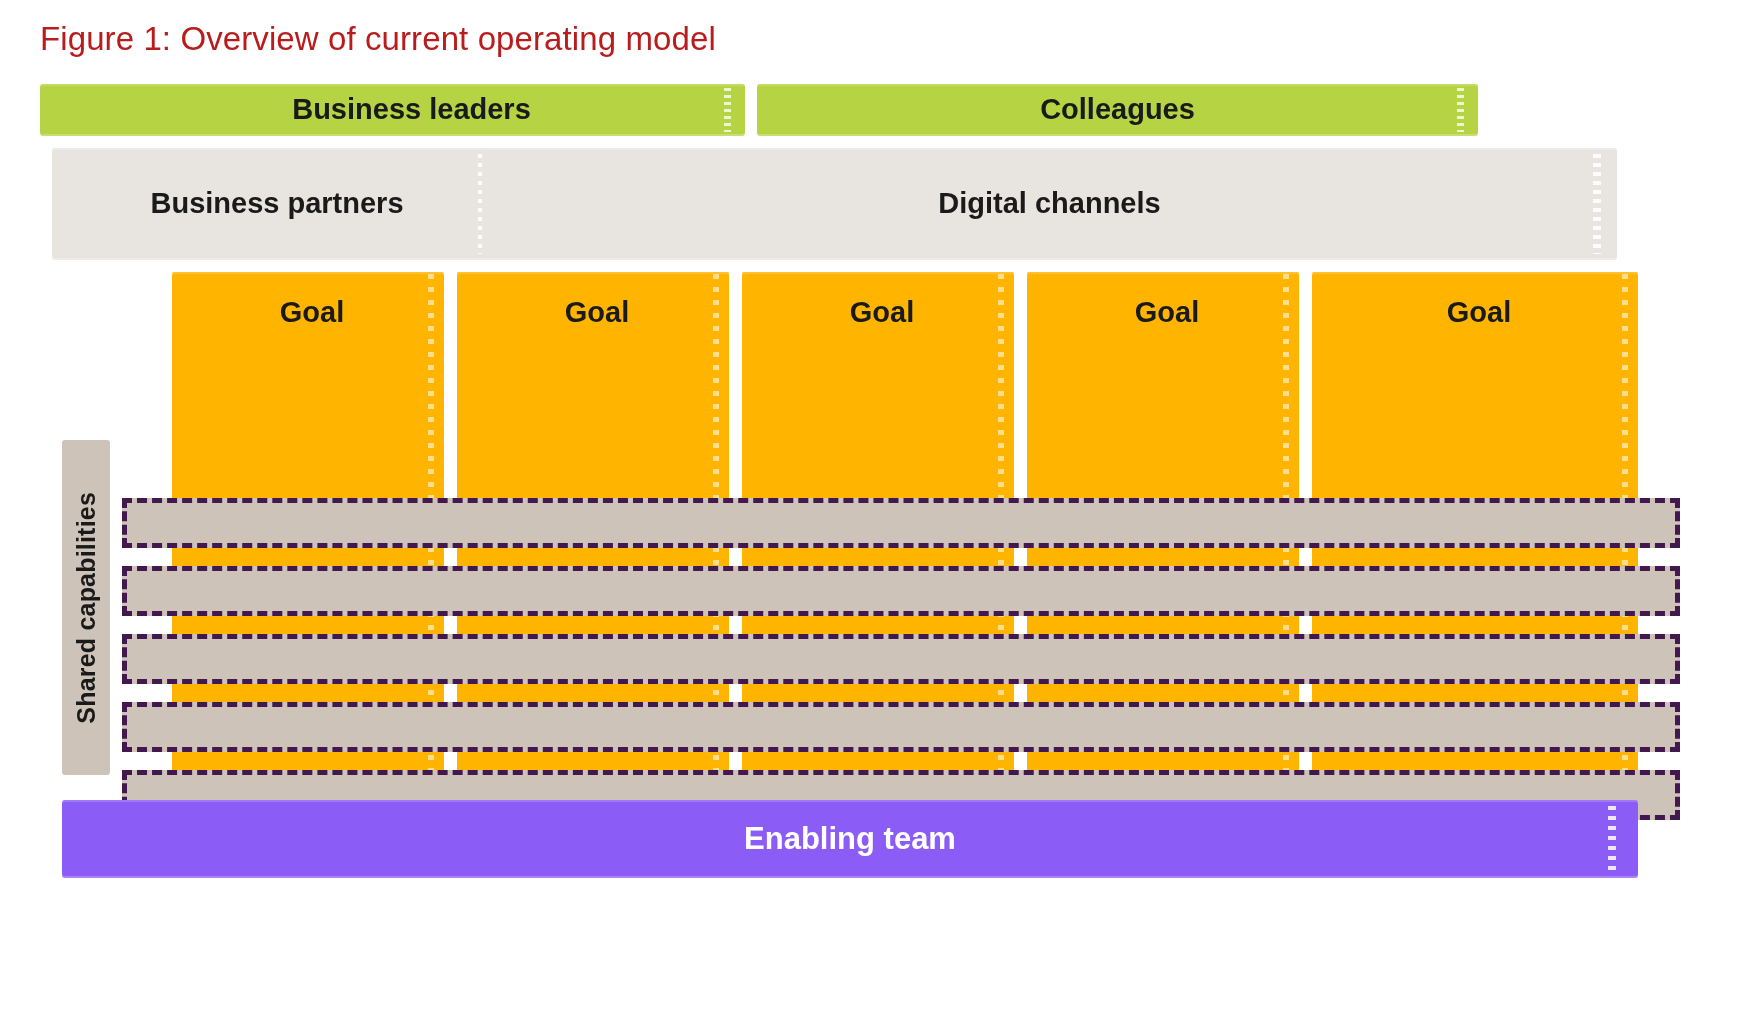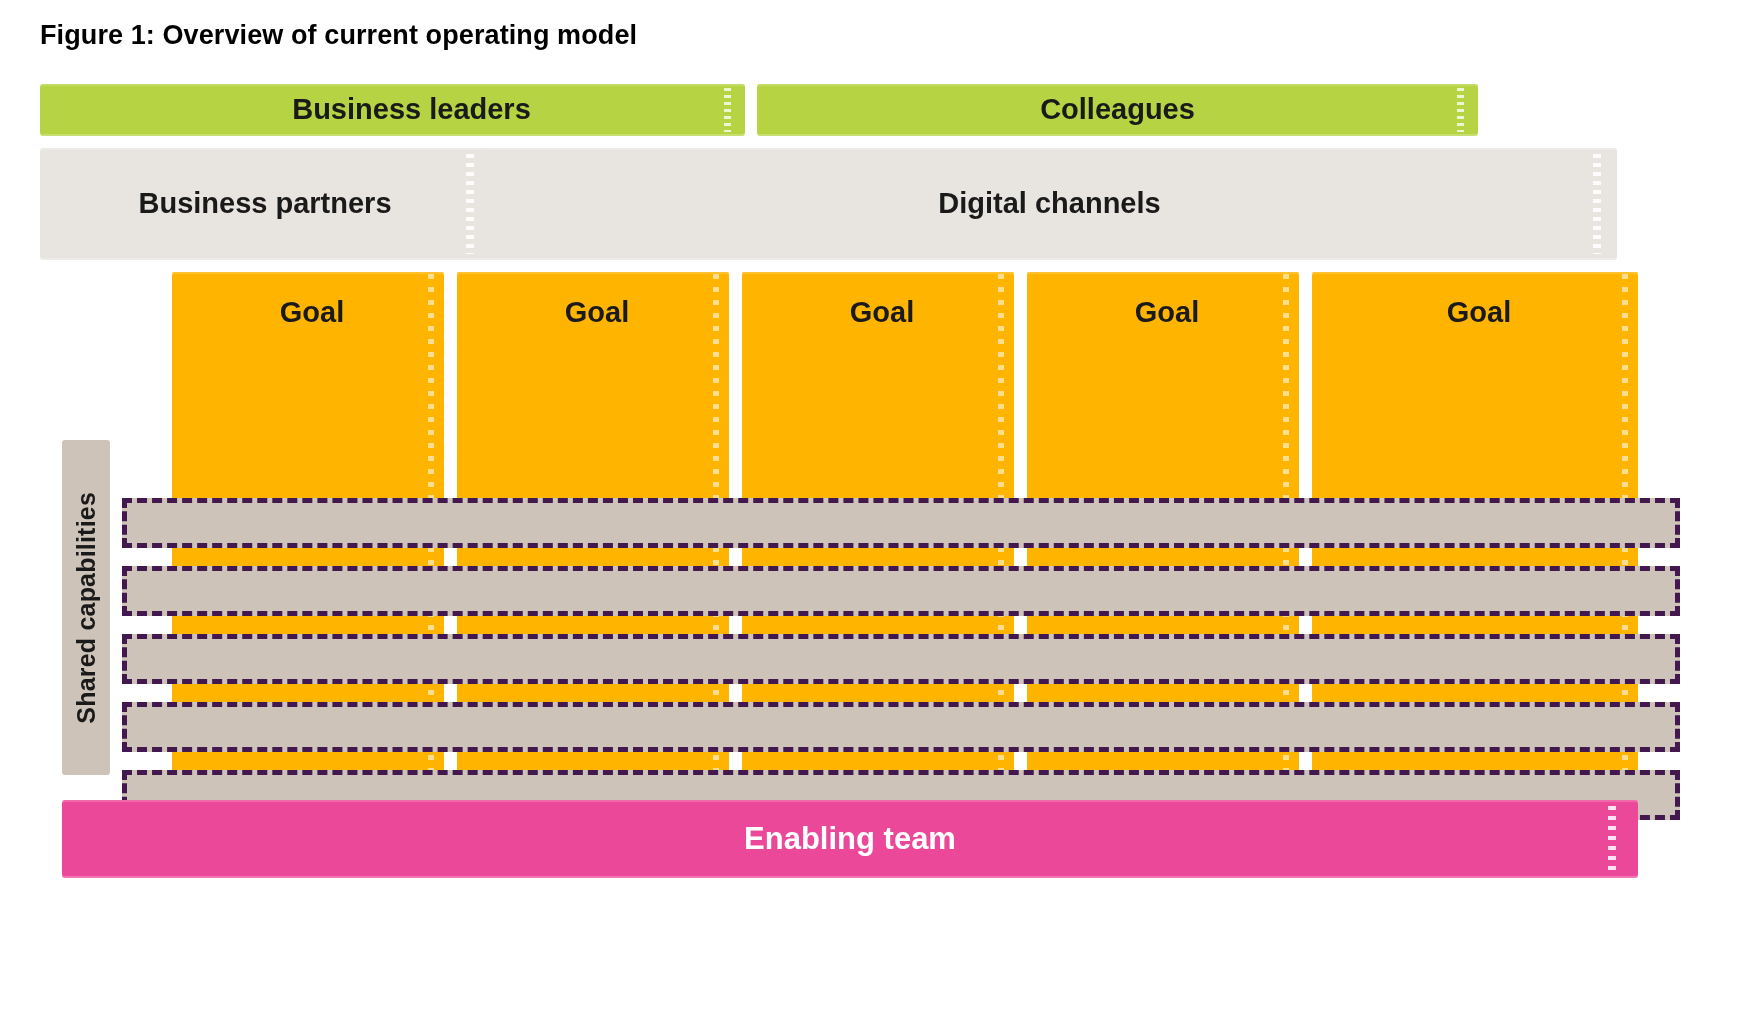--- a/index.html
+++ b/index.html
@@ -17,23 +17,23 @@
     height: 1024px;
     background: #ffffff;
     overflow: hidden;
   }
 
   
   .fig-title {
     position: absolute;
     left: 40px;
     top: 20px;
-    font-size: 27px;
-    font-weight: bold;
-    color: #000000;
+    font-size: 33px;
+    font-weight: normal;
+    color: #b91c1c;
     letter-spacing: 0.1px;
     white-space: nowrap;
   }
 
   
   .band {
     position: absolute;
     display: flex;
     align-items: center;
     justify-content: center;
@@ -177,21 +177,21 @@
     letter-spacing: 0.2px;
   }
 
   
   .enabling {
     position: absolute;
     left: 62px;
     top: 800px;
     width: 1576px;
     height: 78px;
-    background: #ec4899;
+    background: #8b5cf6;
     border-radius: 3px;
     display: flex;
     align-items: center;
     justify-content: center;
   }
   .enabling .band-label {
     font-size: 31px;
     font-weight: bold;
     color: #ffffff;
   }
@@ -217,21 +217,21 @@
   <div class="band stakeholder paint" style="left:40px; width:705px;padding-left:38px;">
     <span class="band-label">Business leaders</span>
     <span class="torn"></span>
   </div>
 
   <div class="band stakeholder paint" style="left:757px; width:721px;">
     <span class="band-label">Colleagues</span>
     <span class="torn"></span>
   </div>
 
-  <div class="band channel paint" style="left:40px; width:450px;">
+  <div class="band channel paint" style="left:52px; width:450px;">
     <span class="band-label">Business partners</span>
     <span class="torn"></span>
   </div>
 
   <div class="band channel paint" style="left:482px; width:1135px;">
     <span class="band-label">Digital channels</span>
     <span class="torn"></span>
   </div>
 
   <div class="goal paint" style="left:172px; width:272px;">

